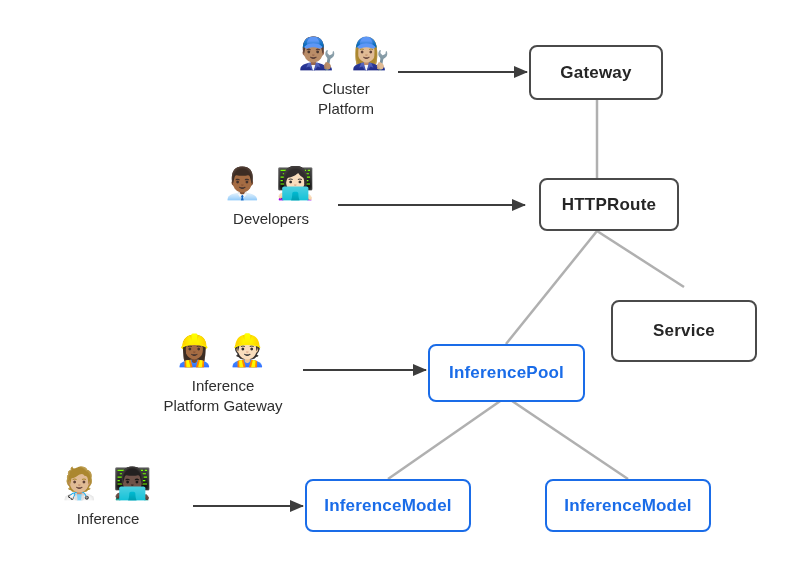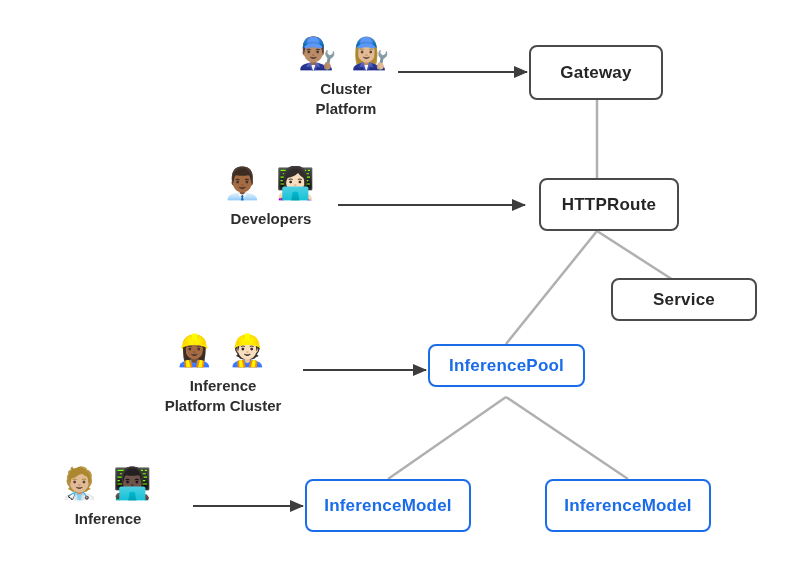--- a/index.html
+++ b/index.html
@@ -27,40 +27,40 @@
     border-radius: 8px;
     font-weight: bold;
     font-size: 17px;
     letter-spacing: 0.2px;
     box-sizing: border-box;
   }
   .node.dark { border: 2px solid #4a4a4a; color: #262626; }
   .node.blue { border: 2px solid #1a6ce8; color: #1a6ce8; }
   .node-gateway            { left: 529px; top: 45px;  width: 134px; height: 55px; }
   .node-httproute          { left: 539px; top: 178px; width: 140px; height: 53px; }
-  .node-service            { left: 611px; top: 278px; width: 146px; height: 43px; }
-  .node-inferencepool      { left: 428px; top: 344px; width: 157px; height: 43px; }
+  .node-service            { left: 611px; top: 300px; width: 146px; height: 62px; }
+  .node-inferencepool      { left: 428px; top: 344px; width: 157px; height: 58px; }
   .node-inferencemodel-l   { left: 305px; top: 479px; width: 166px; height: 53px; }
   .node-inferencemodel-r   { left: 545px; top: 479px; width: 166px; height: 53px; }
   .persona {
     position: absolute;
     text-align: center;
     color: #2e2e2e;
     font-size: 15px;
     line-height: 20px;
   }
   .persona .emojis {
     display: block;
     font-size: 31px;
     line-height: 40px;
     margin-bottom: 5px;
     letter-spacing: 3px;
     white-space: nowrap;
   }
-  .persona .lbl { display: block; font-weight: bold; }
+  .persona .lbl { display: block; }
   .persona-cluster-operators        { left: 266px; top: 34px;  width: 160px; }
   .persona-application-developers   { left: 191px; top: 164px; width: 160px; }
   .persona-inference-platform-owners{ left: 133px; top: 331px; width: 180px; }
   .persona-inference-workload-owners{ left: 18px;  top: 464px; width: 180px; }
 </style>
 </head>
 <body>
 
 <div class="canvas">
 
@@ -90,21 +90,21 @@
   </div>
 
   <div class="persona persona-application-developers">
     <span class="emojis">👨🏾‍💼 👩🏻‍💻</span>
     <span class="lbl">Developers</span>
   </div>
 
   <div class="persona persona-inference-platform-owners">
     <span class="emojis">👷🏾‍♀️ 👷🏻</span>
     <span class="lbl">Inference</span>
-    <span class="lbl">Platform Cluster</span>
+    <span class="lbl">Platform Gateway</span>
   </div>
 
   <div class="persona persona-inference-workload-owners">
     <span class="emojis">🧑🏼‍⚕️ 👨🏿‍💻</span>
     <span class="lbl">Inference</span>
   </div>
 
   <div class="node dark node-gateway">
     <span>Gateway</span>
   </div>

